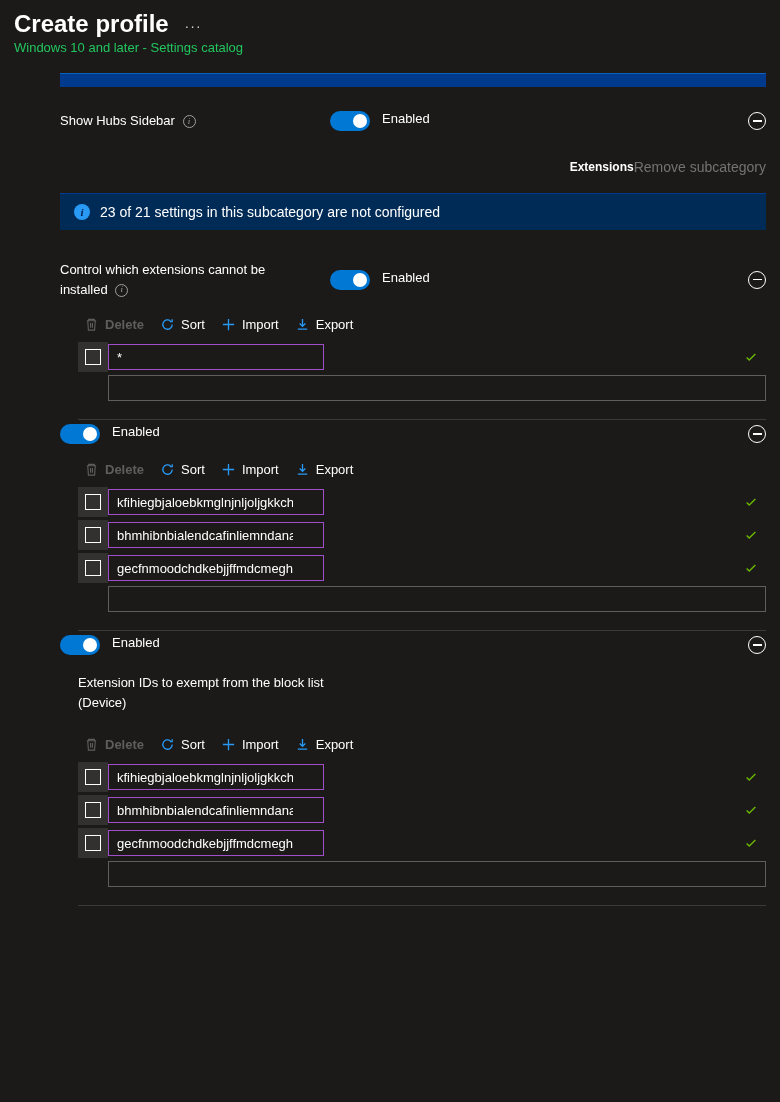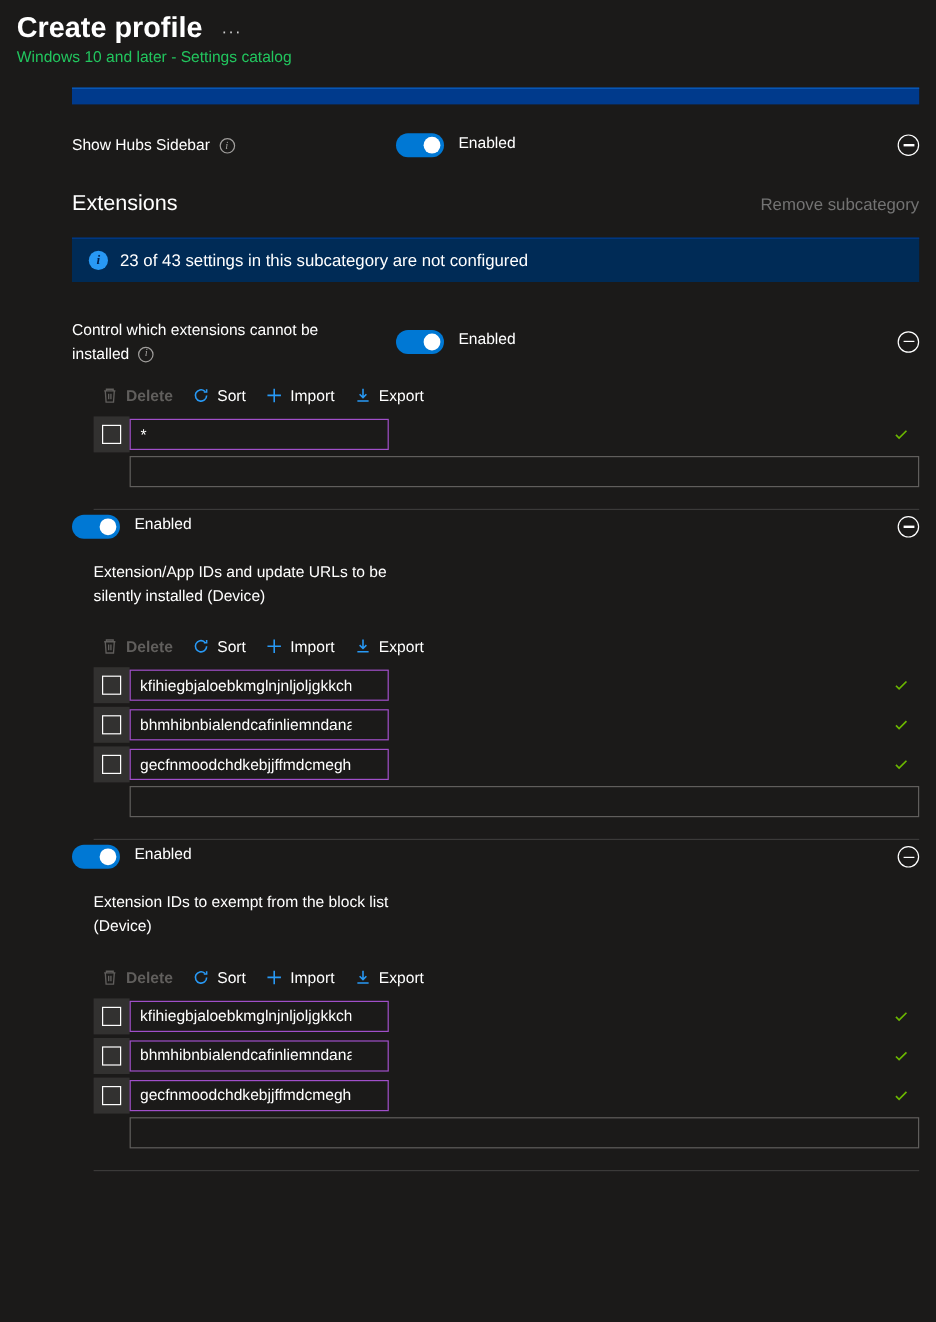--- a/index.html
+++ b/index.html
@@ -105,23 +105,24 @@
     background: #fff;
   }
   .section-header {
     display: flex;
     align-items: center;
     width: 706px;
     margin-top: 28px;
     margin-bottom: 18px;
   }
   .section-title {
-    font-size: 18px;
-    font-weight: 400;
+    font-size: 12px;
+    font-weight: 700;
     flex: 1;
+    text-align: right;
   }
   .remove-link {
     color: #737373;
     font-size: 14px;
     cursor: pointer;
   }
   .info-banner {
     background: #002b56;
     border-top: 1px solid #003a8c;
     width: 706px;
@@ -251,21 +252,21 @@
     <div class="collapse-btn"></div>
   </div>
 
   <div class="section-header">
     <div class="section-title">Extensions</div>
     <div class="remove-link">Remove subcategory</div>
   </div>
 
   <div class="info-banner">
     <div class="info-banner-icon">i</div>
-    <span>23 of 43 settings in this subcategory are not configured</span>
+    <span>23 of 21 settings in this subcategory are not configured</span>
   </div>
 
   <div id="blocks-container">
   <div class="setting-block">
     <div class="setting-row">
       <div class="setting-label-col">
         <span>Control which extensions cannot be installed</span>
         <span class="info-icon">i</span>
       </div>
       <div class="toggle-col">
@@ -321,21 +322,20 @@
 
   <div class="setting-block">
     <div class="setting-row">
       <div class="toggle-col">
         <div class="toggle"></div>
         <span class="toggle-label">Enabled</span>
       </div>
       <div class="collapse-btn"></div>
     </div>
     <div class="sub-section">
-      <div class="sub-label">Extension/App IDs and update URLs to be silently installed (Device)</div>
       <div class="action-bar">
         <div class="action-btn disabled">
           <svg class="icon-svg" viewBox="0 0 16 16" fill="none" stroke="currentColor" stroke-width="1.2">
                 <path d="M3 4h10M5 4V2.5h6V4M4 4l.7 10h6.6L12 4M7 6.5v5M9 6.5v5"></path>
               </svg>
           <span>Delete</span>
         </div>
         <div class="action-btn" style="color:#2899f5">
           <svg class="icon-svg" viewBox="0 0 16 16" fill="none" stroke="currentColor" stroke-width="1.4">
                 <path d="M13 8a5 5 0 1 1-1.8-3.8M13 2.5V5h-2.5"></path>

